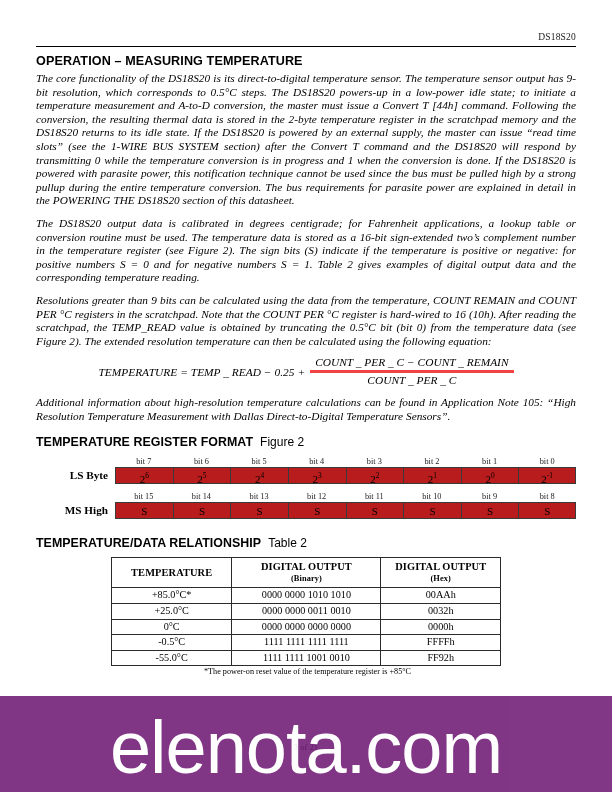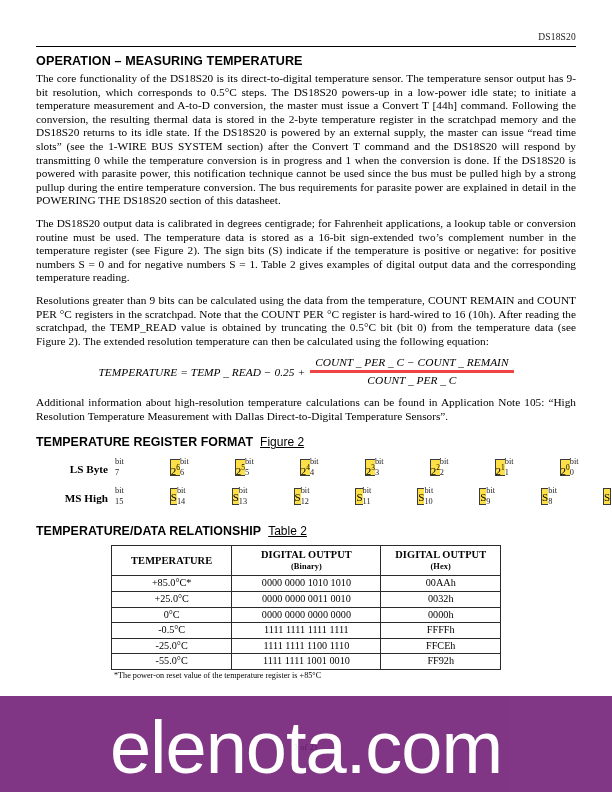--- a/index.html
+++ b/index.html
@@ -60,20 +60,21 @@
     letter-spacing: 0.1px;
   }
 
   p.body-par {
     font-size: 11.3px;
     line-height: 13.6px;
     margin: 0 0 9px 0;
     text-align: justify;
     text-justify: inter-word;
     word-spacing: 0.1px;
+    font-style: italic;
   }
   p.body-par.tight { margin-bottom: 8px; }
 
   
   .equation-block {
     margin: 6px 0 9px 0;
     text-align: center;
     font-style: italic;
     font-size: 11.4px;
   }
@@ -109,21 +110,20 @@
   }
   .cap-main {
     font-size: 12.4px;
     font-weight: bold;
     letter-spacing: 0.05px;
   }
   .cap-sub {
     font-size: 12px;
     font-weight: normal;
     margin-left: 7px;
-    text-decoration: underline;
   }
 
   
   .regfig {
     position: relative;
     margin-top: 2px;
   }
   .reg-row {
     display: flex;
     align-items: flex-end;
@@ -139,39 +139,38 @@
     font-family: "Liberation Serif", "DejaVu Serif", serif;
     flex: 0 0 auto;
   }
   .reg-cells {
     display: flex;
     flex: 1 1 auto;
   }
   .reg-cell {
     flex: 1 1 0;
     display: flex;
-    flex-direction: row;
+    flex-direction: column;
     align-items: center;
-    gap: 46px;
   }
   .reg-bitlabel {
     font-size: 8.3px;
     line-height: 11px;
     color: #222;
   }
   .reg-box {
     width: 100%;
     box-sizing: border-box;
     border: 1px solid #3a3a3a;
     border-right: none;
     height: 17px;
     line-height: 16px;
     text-align: center;
     font-size: 11px;
-    background: #fde047;
+    background: #b91c1c;
   }
   .reg-cell:last-child .reg-box { border-right: 1px solid #3a3a3a; }
   .reg-box sup { font-size: 7.4px; vertical-align: super; }
   .reg-row.spaced { margin-top: 7px; }
 
   
   .t2-wrap {
     display: flex;
     justify-content: center;
     margin-top: 2px;
@@ -205,21 +204,21 @@
     line-height: 14.6px;
   }
   .t2-col-temp { width: 118px; }
   .t2-col-bin  { width: 152px; }
   .t2-col-hex  { width: 120px; }
 
   .t2-note {
     width: 390px;
     margin: 1px auto 10px auto;
     font-size: 8.2px;
-    text-align: left;
+    text-align: center;
     padding-left: 3px;
     box-sizing: border-box;
   }
 
   
   .page-footer {
     position: absolute;
     left: 36px;
     top: 742px;
     width: 540px;
@@ -407,25 +406,20 @@
             <td>0°C</td>
             <td>0000 0000 0000 0000</td>
             <td>0000h</td>
           </tr>
           <tr>
             <td>-0.5°C</td>
             <td>1111 1111 1111 1111</td>
             <td>FFFFh</td>
           </tr>
           <tr>
-            <td>-25.0°C</td>
-            <td>1111 1111 1100 1110</td>
-            <td>FFCEh</td>
-          </tr>
-          <tr>
             <td>-55.0°C</td>
             <td>1111 1111 1001 0010</td>
             <td>FF92h</td>
           </tr>
         </tbody>
       </table>
     </div>
 
     <div class="t2-note">*The power-on reset value of the temperature register is +85°C</div>
 

